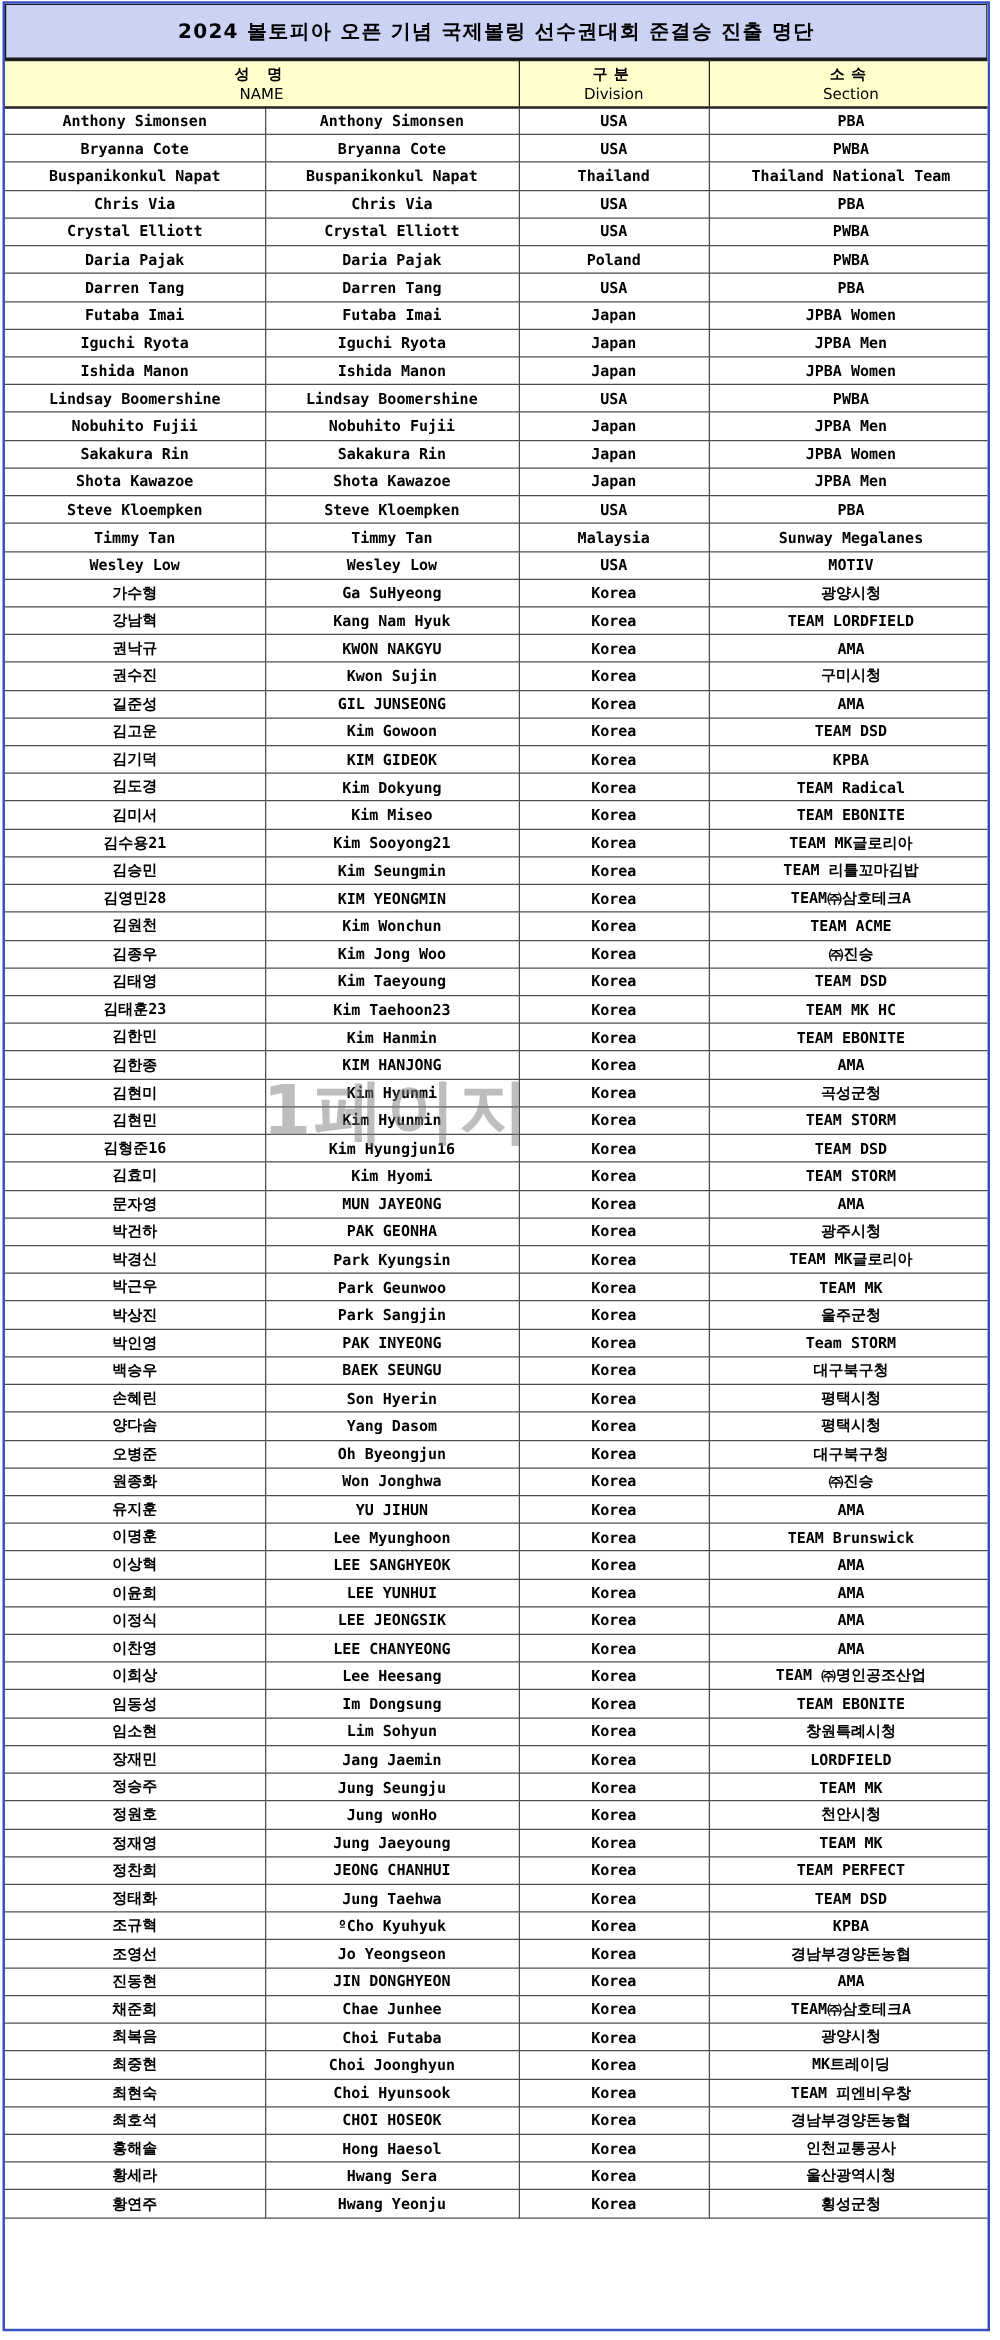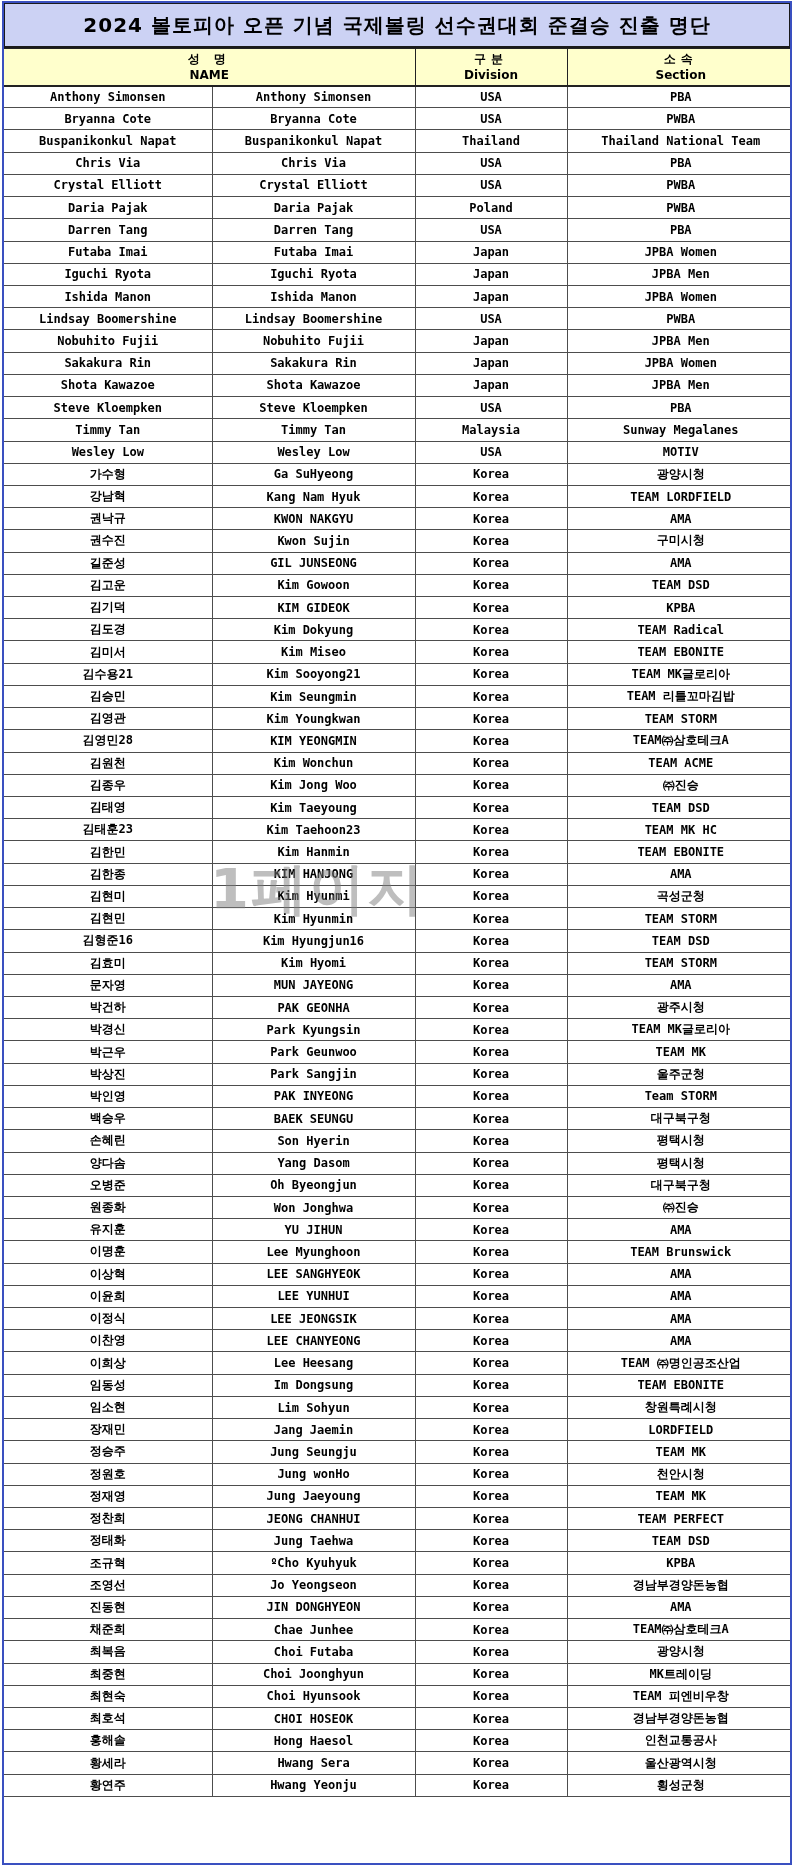--- a/index.html
+++ b/index.html
@@ -19,21 +19,21 @@
   }
   .title-bar {
     box-sizing: border-box;
     height: 45px;
     background: #ccd2f4;
     border: 1px solid #1a1a1a;
     border-bottom: 2px solid #1a1a1a;
     display: flex;
     align-items: center;
     justify-content: center;
-    font-size: 20px;
+    font-size: 16px;
     font-weight: bold;
     color: #000;
     letter-spacing: 1px;
     white-space: nowrap;
   }
   table.roster {
     width: 100%;
     border-collapse: collapse;
     table-layout: fixed;
   }
@@ -44,21 +44,21 @@
     border: 1px solid #222;
     border-bottom: 2px solid #222;
     padding: 0;
     font-size: 12px;
     font-weight: bold;
     color: #000;
     line-height: 1.35;
     vertical-align: middle;
   }
   table.roster th .kr { letter-spacing: 5px; }
-  table.roster th .en { letter-spacing: 0; font-weight: bold; }
+  table.roster th .en { letter-spacing: 0; font-weight: normal; }
   table.roster td {
     box-sizing: border-box;
     height: 22.23px;
     border: 1px solid #4d4d4d;
     padding: 0 2px;
     text-align: center;
     vertical-align: middle;
     font-family: "DejaVu Sans Mono", "Liberation Mono", "DejaVu Sans", sans-serif;
     font-size: 12px;
     font-weight: bold;
@@ -275,26 +275,20 @@
           <td>Korea</td>
           <td>TEAM MK글로리아</td>
         </tr>
         <tr>
           <td>김승민</td>
           <td>Kim Seungmin</td>
           <td>Korea</td>
           <td>TEAM 리틀꼬마김밥</td>
         </tr>
         <tr>
-          <td>김영관</td>
-          <td>Kim Youngkwan</td>
-          <td>Korea</td>
-          <td>TEAM STORM</td>
-        </tr>
-        <tr>
           <td>김영민28</td>
           <td>KIM YEONGMIN</td>
           <td>Korea</td>
           <td>TEAM㈜삼호테크A</td>
         </tr>
         <tr>
           <td>김원천</td>
           <td>Kim Wonchun</td>
           <td>Korea</td>
           <td>TEAM ACME</td>

